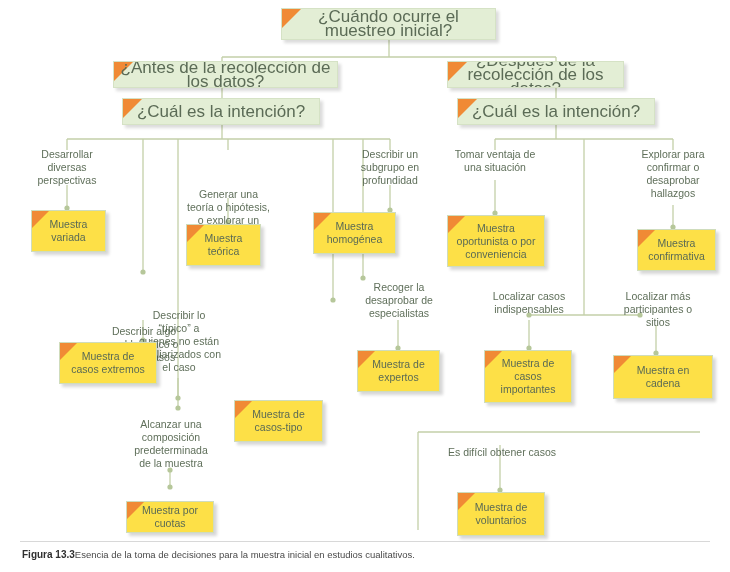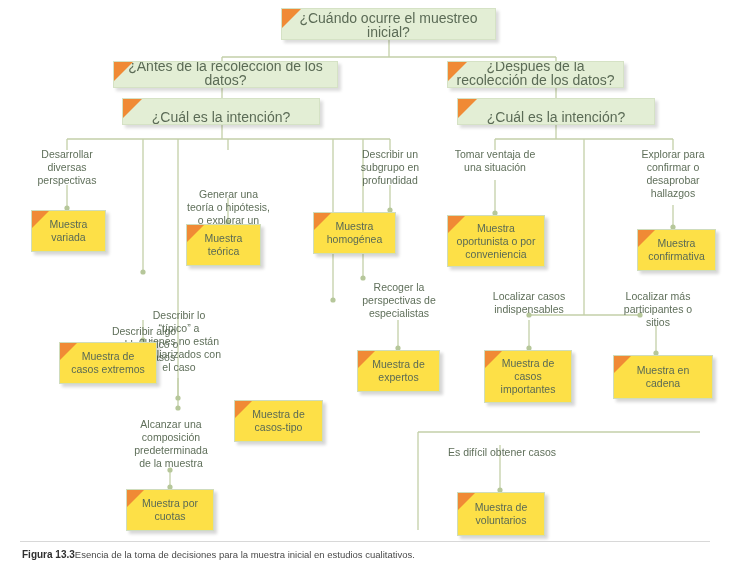--- a/index.html
+++ b/index.html
@@ -50,25 +50,25 @@
     padding: 0 5px;
     width: 100%;
   }
   
   .q-box {
     position: absolute;
     background: #e3eed5;
     border: 1px solid #d5e2c5;
     box-sizing: border-box;
     color: #5b6b56;
-    font-size: 14px;
+    font-size: 17px;
     line-height: 14px;
     text-align: center;
     display: flex;
-    align-items: flex-end;
+    align-items: center;
     justify-content: center;
     box-shadow: 3px 3px 3px rgba(0,0,0,0.14);
     overflow: hidden;
   }
   .q-box .corner {
     position: absolute;
     left: 0; top: 0;
     width: 0; height: 0;
     border-top: 19px solid #f08a35;
     border-right: 19px solid transparent;
@@ -243,21 +243,21 @@
 problemático o
 aclarar casos</div>
 
   <div class="text-node" style="left: 120px; top: 309px; width: 118px; white-space: pre-line;">Describir lo
 “típico” a
 quienes no están
 familiarizados con
 el caso</div>
 
   <div class="text-node" style="left: 350px; top: 281px; width: 98px; white-space: pre-line;">Recoger la
-perspectivas de
+desaprobar de
 especialistas</div>
 
   <div class="text-node" style="left: 113px; top: 418px; width: 116px; white-space: pre-line;">Alcanzar una
 composición
 predeterminada
 de la muestra</div>
 
   <div class="text-node" style="left: 438px; top: 148px; width: 114px; white-space: pre-line;">Tomar ventaja de
 una situación</div>
 
@@ -304,21 +304,21 @@
     <span class="label" style="white-space: pre-line;">Muestra de
 casos-tipo</span>
   </div>
 
   <div class="node-box" style="left:357px; top:350px; width:83px; height:42px;">
     <span class="corner"></span>
     <span class="label" style="white-space: pre-line;">Muestra de
 expertos</span>
   </div>
 
-  <div class="node-box" style="left:126px; top:489px; width:88px; height:42px;text-align:center;">
+  <div class="node-box" style="left:126px; top:501px; width:88px; height:32px;text-align:center;">
     <span class="corner"></span>
     <span class="label" style="white-space: pre-line;">Muestra por
 cuotas</span>
   </div>
 
   <div class="node-box" style="left:447px; top:215px; width:98px; height:52px;">
     <span class="corner"></span>
     <span class="label" style="white-space: pre-line;">Muestra
 oportunista o por
 conveniencia</span>

